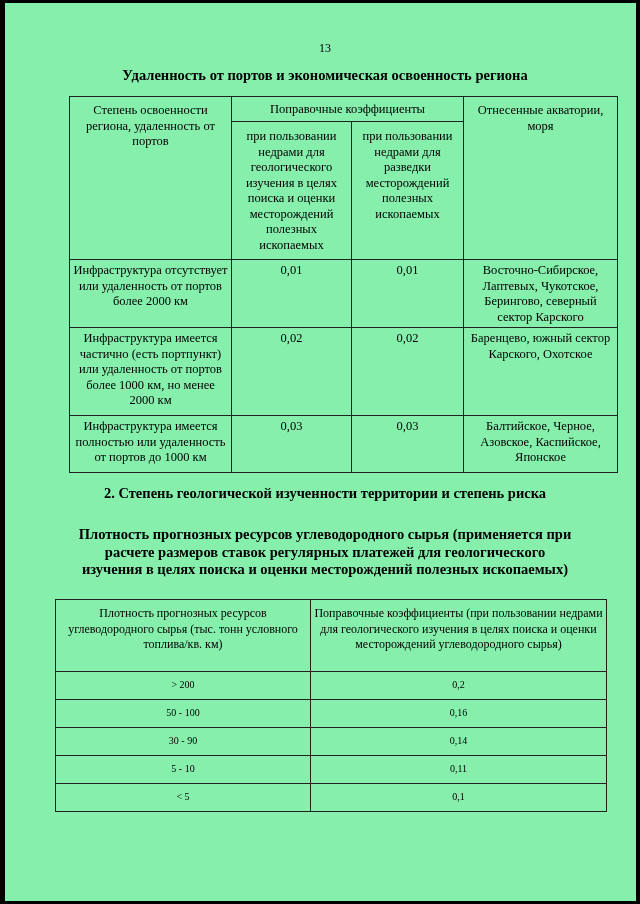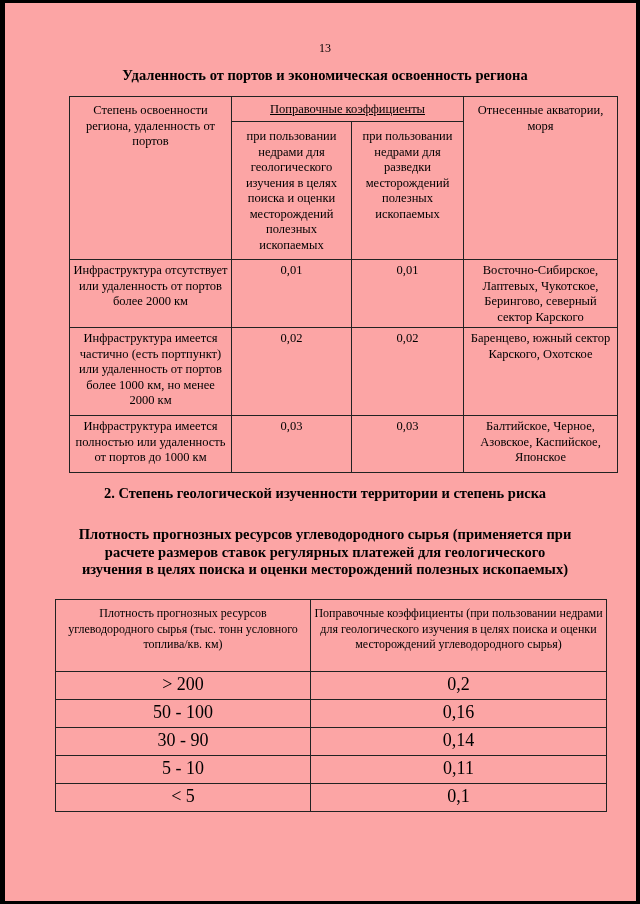--- a/index.html
+++ b/index.html
@@ -1,19 +1,19 @@
 <!DOCTYPE html>
 <html><head>
   <meta charset="utf-8">
   <style>
     html, body { margin: 0; padding: 0; background: #ffffff; }
     body { width: 640px; height: 904px; overflow: hidden; position: relative; }
     .page {
       position: absolute; left: 0; top: 0; width: 640px; height: 904px;
-      box-sizing: border-box; background: #fca5a5;
+      box-sizing: border-box; background: #86efac;
       border-left: 5px solid #000; border-top: 3px solid #000;
       border-right: 4px solid #000; border-bottom: 3px solid #000;
       font-family: "Liberation Serif", "DejaVu Serif", serif; color: #000;
     }
     .page-number {
       position: absolute; top: 38px; left: 0; width: 640px; text-align: center;
       font-size: 12px;
     }
     .heading {
       position: absolute; left: 0; width: 640px; text-align: center;
@@ -25,32 +25,32 @@
 
     table { border-collapse: collapse; position: absolute; table-layout: fixed; }
     td { border: 1px solid #222; vertical-align: top; text-align: center;
          font-size: 12.5px; line-height: 15.5px; padding: 3px 3px 0 3px; }
 
     #t1 { left: 64px; top: 93px; width: 548px; }
     #t1 col.c1 { width: 162px; }
     #t1 col.c2 { width: 120px; }
     #t1 col.c3 { width: 112px; }
     #t1 col.c4 { width: 154px; }
-    #t1 tr.hdr-top td.span { height: 19px; padding-top: 5px; text-decoration: underline; }
+    #t1 tr.hdr-top td.span { height: 19px; padding-top: 5px; }
     #t1 tr.hdr-sub td { height: 130px; padding-top: 7px; }
     #t1 tr.r1 td { height: 64px; text-align: center; }
     #t1 tr.r2 td { height: 84px; }
     #t1 tr.r3 td { height: 53px; }
     #t1 td.lead { padding-top: 6px; }
 
     #t2 { left: 50px; top: 596px; width: 551px; }
     #t2 col.c1 { width: 255px; }
     #t2 col.c2 { width: 296px; }
     #t2 tr.hdr td { height: 65px; padding-top: 6px; font-size: 12px; line-height: 15.5px; }
-    #t2 tr.row td { height: 22px; padding-top: 5px; font-size: 18px; }
+    #t2 tr.row td { height: 22px; padding-top: 5px; font-size: 10px; }
   </style>
 </head>
 <body>
 
 <div class="page">
   <div class="page-number">13</div>
 
   <div class="heading h1">Удаленность от портов и экономическая освоенность региона</div>
 
   <table id="t1">

